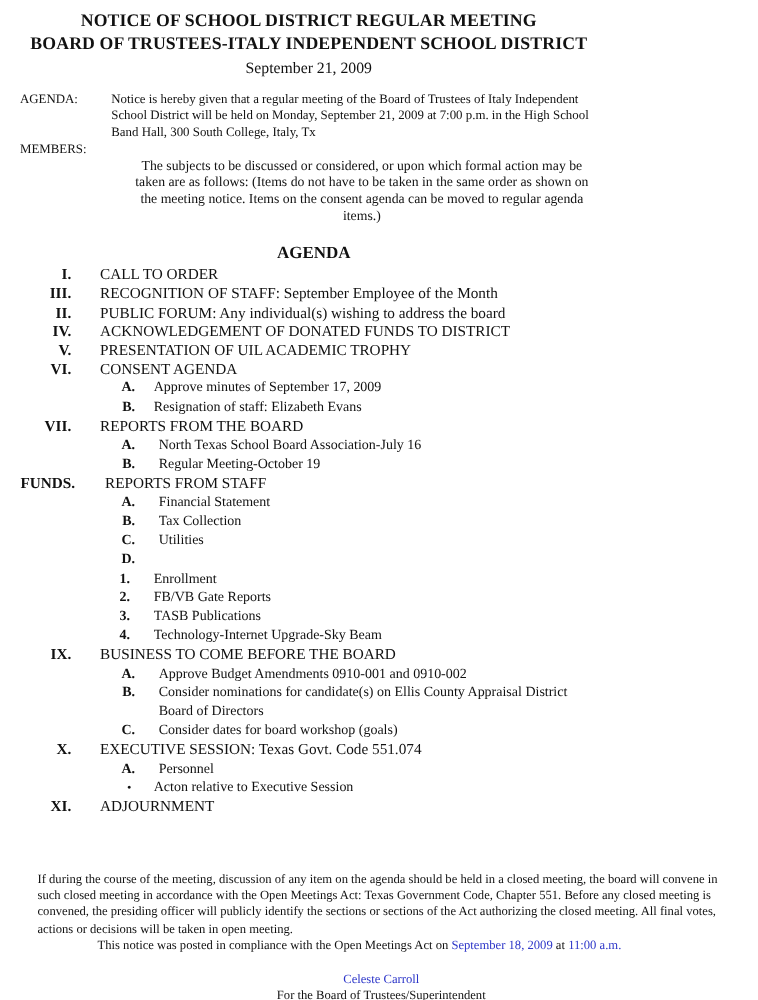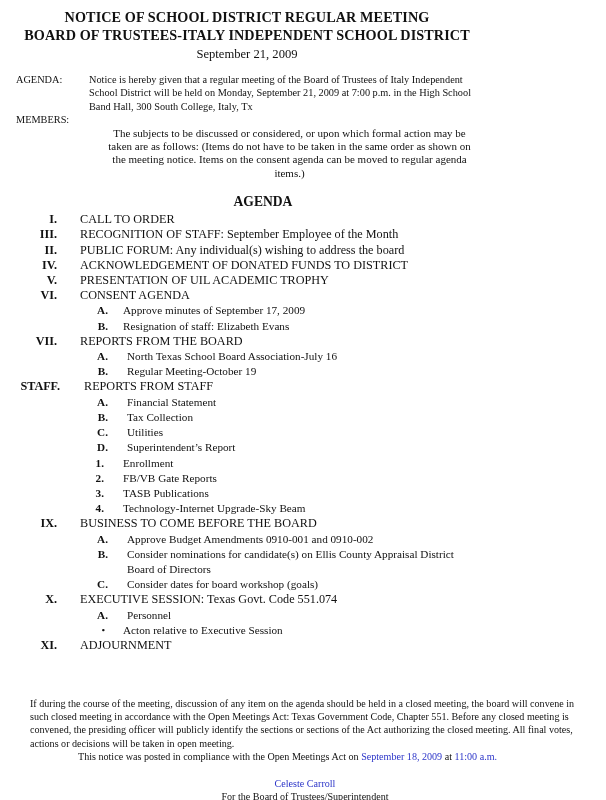--- a/index.html
+++ b/index.html
@@ -75,21 +75,21 @@
   }
 
   
   .agenda-heading {
     margin-top: 14px;
     text-align: center;
     font-weight: bold;
     font-size: 13.6px;
     padding-right: 0px;
     position: relative;
-    left: 16px;
+    left: 4px;
   }
 
   
   .agenda-list {
     margin-top: 2px;
   }
   .item {
     display: flex;
     align-items: flex-start;
     font-weight: bold;
@@ -236,42 +236,41 @@
       <div class="marker">A.</div>
       <div class="label">North Texas School  Board Association-July 16</div>
     </div>
 
     <div class="item lvl2 gap">
       <div class="marker">B.</div>
       <div class="label">Regular Meeting-October 19</div>
     </div>
 
     <div class="item lvl1 wide">
-      <div class="marker">STAFF.</div>
+      <div class="marker">FUNDS.</div>
       <div class="label">REPORTS FROM STAFF</div>
     </div>
 
     <div class="item lvl2 gap">
       <div class="marker">A.</div>
       <div class="label">Financial Statement</div>
     </div>
 
     <div class="item lvl2 gap">
       <div class="marker">B.</div>
       <div class="label">Tax Collection</div>
     </div>
 
     <div class="item lvl2 gap">
       <div class="marker">C.</div>
       <div class="label">Utilities</div>
     </div>
 
     <div class="item lvl2 gap">
       <div class="marker">D.</div>
-      <div class="label">Superintendent’s Report</div>
     </div>
 
     <div class="item lvl3">
       <div class="marker">1.</div>
       <div class="label">Enrollment</div>
     </div>
 
     <div class="item lvl3">
       <div class="marker">2.</div>
       <div class="label">FB/VB Gate Reports</div>

